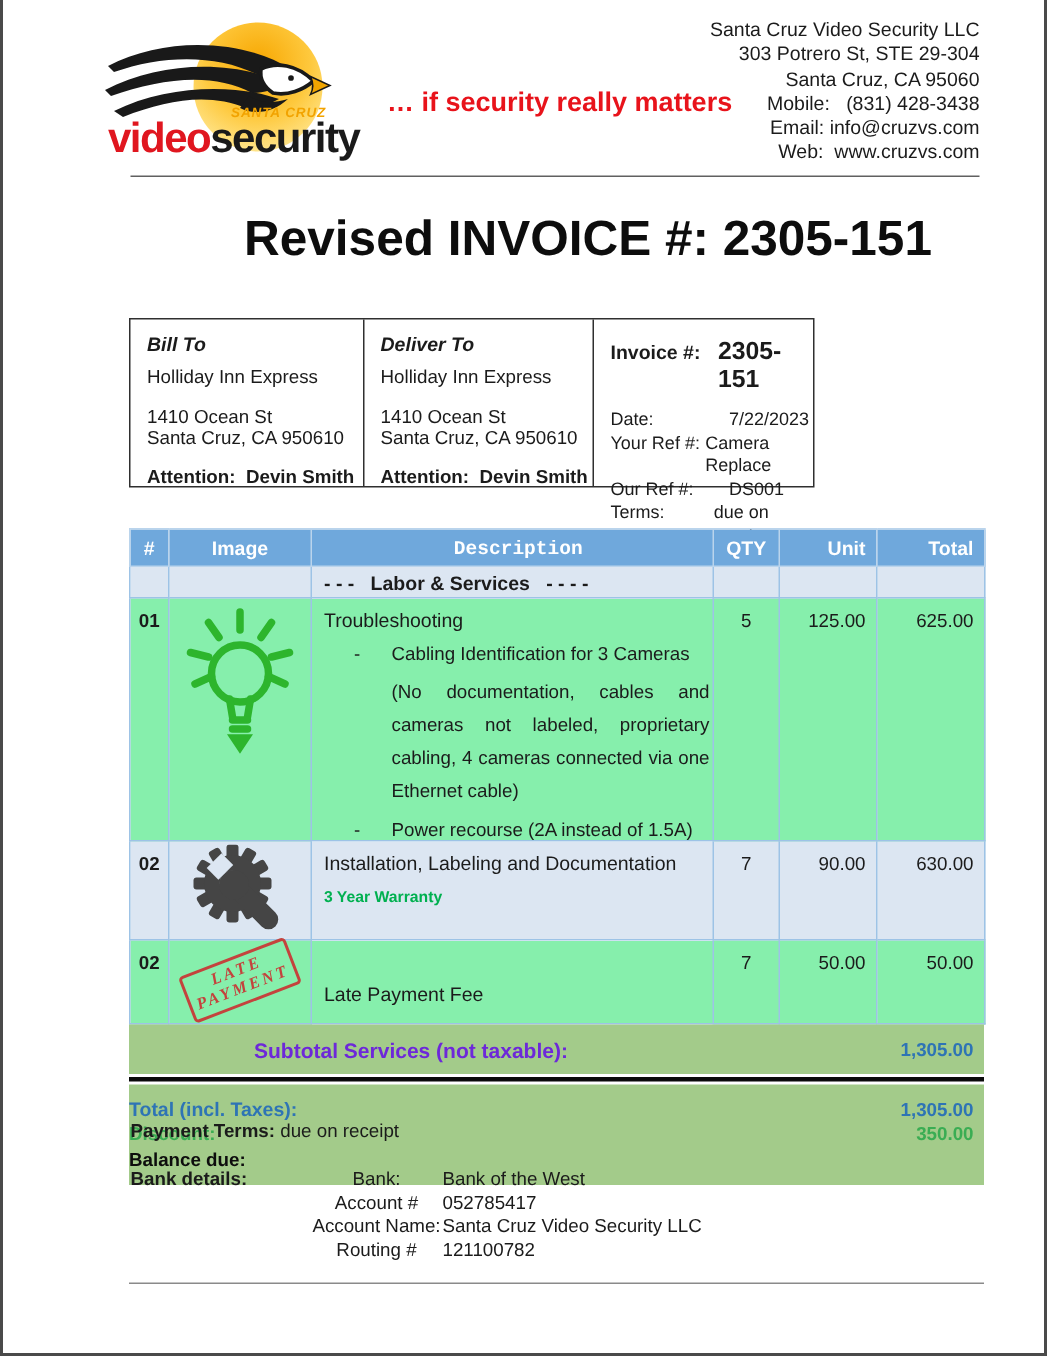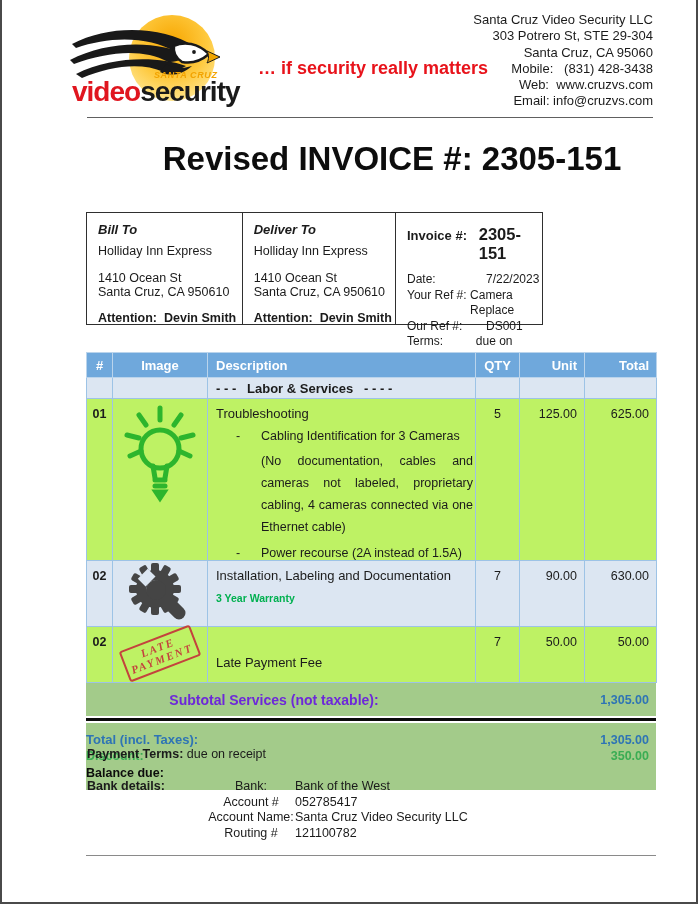--- a/index.html
+++ b/index.html
@@ -42,25 +42,25 @@
   .inv-meta-row { display:flex; }
   .inv-meta-label { width:79px; }
   
   .table-wrap { position:absolute; left:84px; top:352px; width:570px; }
   table.items { border-collapse:collapse; table-layout:fixed; width:570px; }
   table.items col.c-num{width:26px;} col.c-img{width:95px;} col.c-desc{width:268px;}
   col.c-qty{width:44px;} col.c-unit{width:65px;} col.c-total{width:72px;}
   table.items th, table.items td { border:1px solid #9dc3e6; }
   table.items th { background:#6fa8dc; color:#fff; font-size:13px; font-weight:bold; height:25px;
                    border-color:#bad4ec; }
-  th.h-desc { text-align:left; padding-left:8px; }
+  th.h-desc { text-align:center; padding-left:8px;font-family:Liberation Mono, monospace; }
   th.h-unit, th.h-total { text-align:right; padding-right:7px; }
   tr.section-row td { background:#dce6f2; height:21px; font-weight:bold; font-size:13px; }
   td.section-title { white-space:pre; padding-left:8px; }
-  tr.item-row td { vertical-align:top; font-size:12.5px; background:#bef264; }
+  tr.item-row td { vertical-align:top; font-size:12.5px; background:#86efac; }
   tr.item-row.shaded td { background:#dce6f2; }
   td.cell-num { text-align:center; padding-top:8px; font-weight:bold; font-size:12.5px; }
   td.cell-img { text-align:center; }
   td.cell-desc { padding:7px 8px 0 8px; overflow:hidden; }
   td.cell-qty { text-align:center; padding-top:8px; }
   td.cell-unit, td.cell-total { text-align:right; padding:8px 7px 0 0; }
   .desc-title { font-size:13px; }
   .bullet { display:flex; margin:8px 0 0 20px; }
   .bullet .dash { width:25px; }
   .bullet .btxt { flex:1; }
@@ -128,22 +128,22 @@
     <div class="logo-brand"><span class="brand-video">video</span><span class="brand-security">security</span></div>
   </div>
 
   <div class="tagline">… if security really matters</div>
 
   <div class="company-info">
     <div>Santa Cruz Video Security LLC</div>
     <div>303 Potrero St, STE 29-304</div>
     <div>Santa Cruz, CA 95060</div>
     <div>Mobile:   (831) 428-3438</div>
+    <div>Email: info@cruzvs.com</div>
     <div>Web:  www.cruzvs.com</div>
-    <div>Email: info@cruzvs.com</div>
   </div>
 
   <div class="header-rule"></div>
 
   <div class="doc-title">Revised INVOICE #: 2305-151</div>
 
   <div class="info-boxes">
     <div class="info-cell cell-bill">
       <div class="box-heading">Bill To</div>
       <div class="box-name">Holliday Inn Express</div>

